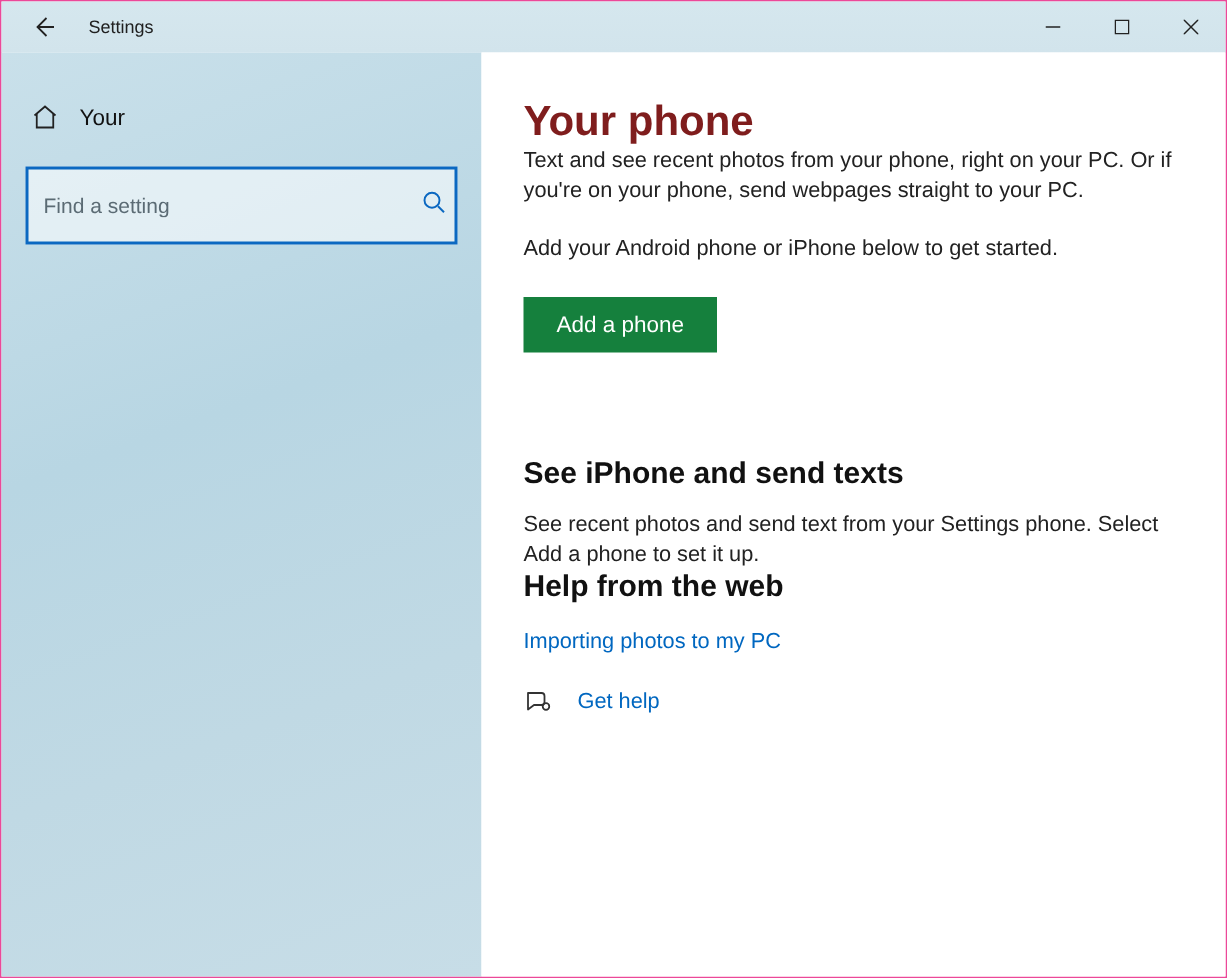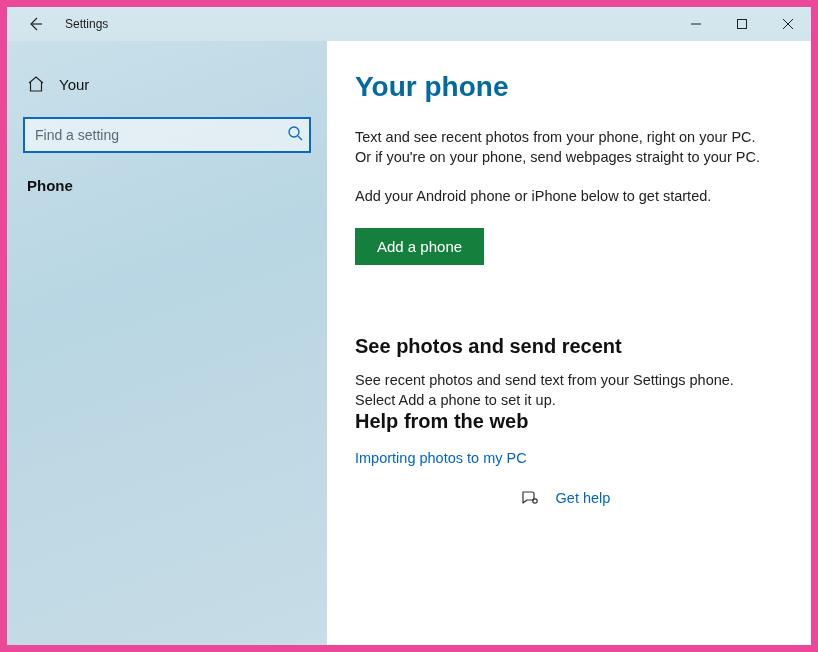--- a/index.html
+++ b/index.html
@@ -1,34 +1,34 @@
 <!DOCTYPE html>
 <html><head>
 <meta charset="utf-8">
 <style>
   * { box-sizing: border-box; margin: 0; padding: 0; }
   html, body { width: 818px; height: 652px; font-family: "Segoe UI", Arial, sans-serif; background: #fff; overflow: hidden; }
-  .window { width: 818px; height: 652px; display: flex; flex-direction: column; border: 7px solid #ec4899; }
+  .window { width: 818px; height: 652px; display: flex; flex-direction: column; border: 1px solid #ec4899; }
   .titlebar { height: 34px; display: flex; align-items: center; padding-left: 14px; background: linear-gradient(180deg,#d5e7ee 0%,#d2e4ec 100%); }
   .back-btn { width: 28px; height: 28px; display:flex; align-items:center; justify-content:center; cursor:pointer; }
   .title-text { font-size: 12px; color:#202020; margin-left: 16px; }
   .win-controls { margin-left: auto; display:flex; }
   .win-btn { width: 46px; height: 34px; display:flex; align-items:center; justify-content:center; cursor:pointer; }
   .body { flex:1; display:flex; min-height:0; }
   .sidebar { width: 320px; background: linear-gradient(160deg, #c9e0ea 0%, #b8d6e3 40%, #c0d9e4 70%, #c7dde7 100%); padding-top: 22px; }
   .home-row { display:flex; align-items:center; gap: 14px; padding: 12px 20px; cursor:pointer; }
   .home-icon svg { display:block; }
   .home-label { font-size: 15px; color:#111; }
   .search-wrap { margin: 12px 16px 0 16px; position:relative; }
-  .search-input { width:100%; height:36px; border: 2px solid #0b68c1; background: rgba(255,255,255,0.55); font-size:14px; padding: 0 34px 0 10px; color:#222; outline:none; }
+  .search-input { width:100%; height:52px; border: 2px solid #0b68c1; background: rgba(255,255,255,0.55); font-size:14px; padding: 0 34px 0 10px; color:#222; outline:none; }
   .search-input::placeholder { color:#5b6b74; }
   .search-icon { position:absolute; right:8px; top:50%; transform:translateY(-50%); color:#0b68c1; pointer-events:none; }
   .nav-item { padding: 24px 20px 0 20px; font-size: 15px; font-weight:600; color:#111; cursor:pointer; }
   .main { flex:1; background:#fff; padding: 30px 36px 20px 28px; overflow:auto; }
-  .h1 { font-size: 28px; font-weight:600; color:#0369a1; margin-bottom: 24px; }
+  .h1 { font-size: 28px; font-weight:600; color:#7f1d1d; }
   .p { font-size: 14.5px; color:#222; line-height: 1.4; margin-bottom: 18px; max-width: 440px; }
   .primary-btn { background:#15803d; color:#fff; border:none; font-size:15px; padding: 10px 22px; cursor:pointer; margin-top:4px; }
   .h2 { font-size: 20px; font-weight:600; color:#111; margin-top: 70px; margin-bottom: 12px; }
   .h2b { font-size: 20px; font-weight:600; color:#111; margin-bottom: 16px; }
   .link { color:#0067c0; font-size:14.5px; text-decoration:none; cursor:pointer; display:inline-block; }
   .help-row { display:flex; align-items:center; gap:18px; margin-top:22px; }
   .help-row .icon { width:18px; display:flex; justify-content:center; color:#333; }
   .help-row .link { color:#0067c0; }
 </style>
 </head>
@@ -80,38 +80,35 @@
       <div class="search-wrap">
         <input class="search-input" type="text" placeholder="Find a setting" style="">
         <span class="search-icon">
           <svg width="16" height="16" viewBox="0 0 16 16" fill="none" stroke="#0b68c1" stroke-width="1.3">
             <circle cx="7" cy="7" r="5"></circle>
             <line x1="11" y1="11" x2="15" y2="15"></line>
           </svg>
         </span>
       </div>
 
-      <div class="nav-item">
-        <span>Phone</span>
-      </div>
     </div>
 
     <div class="main">
       <div class="h1">Your phone</div>
       <div class="p">Text and see recent photos from your phone, right on your PC. Or if you're on your phone, send webpages straight to your PC.</div>
       <div class="p">Add your Android phone or iPhone below to get started.</div>
       <button class="primary-btn">Add a phone</button>
 
-      <div class="h2">See photos and send recent</div>
+      <div class="h2">See iPhone and send texts</div>
       <div class="p" style="margin-bottom:0">See recent photos and send text from your Settings phone. Select Add a phone to set it up.</div>
 
       <div class="h2b">Help from the web</div>
       <a class="link">Importing photos to my PC</a>
 
-      <div class="help-row" style="justify-content:center;">
+      <div class="help-row" style="">
         <span class="icon">
           <svg width="18" height="18" viewBox="0 0 18 18" fill="none" stroke="#333" stroke-width="1.2">
             <path d="M3 3 h9 a2 2 0 0 1 2 2 v4 a2 2 0 0 1 -2 2 h-5 l-4 3 v-3 a2 2 0 0 1 0 0 z" stroke-linejoin="round"></path>
             <circle cx="15" cy="12" r="2.2"></circle>
           </svg>
         </span>
         <a class="link">Get help</a>
       </div>
 
     </div>

